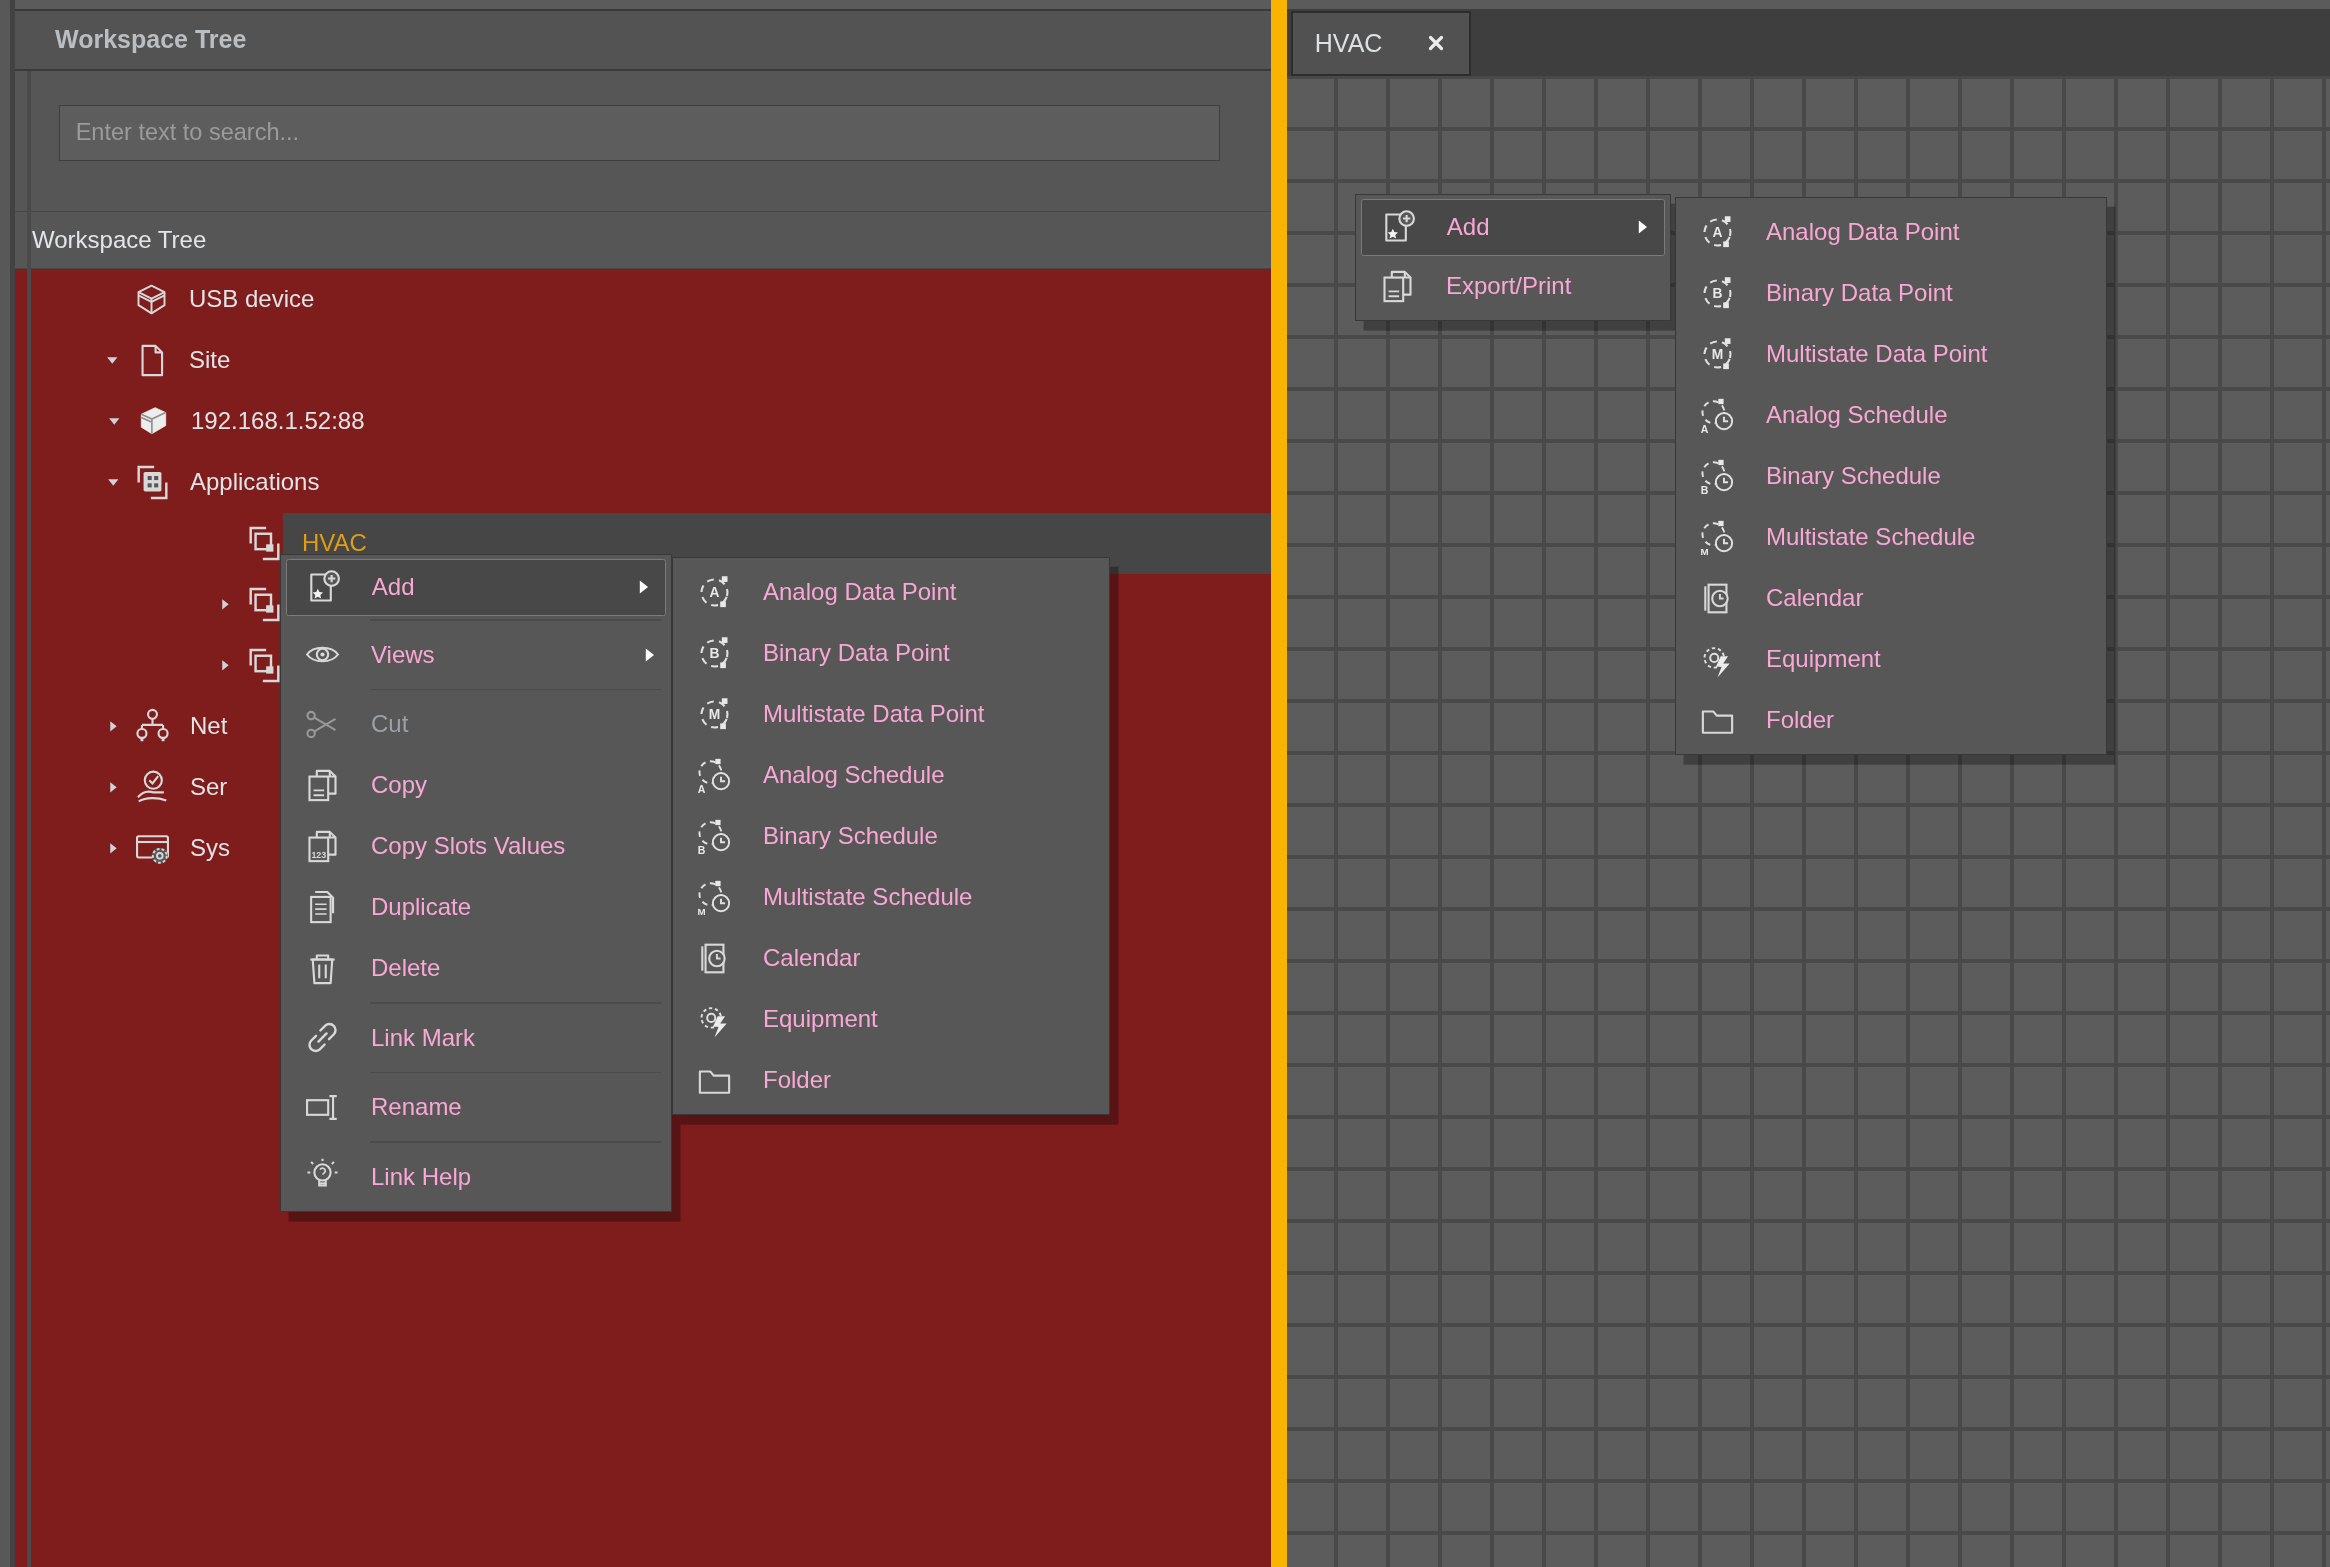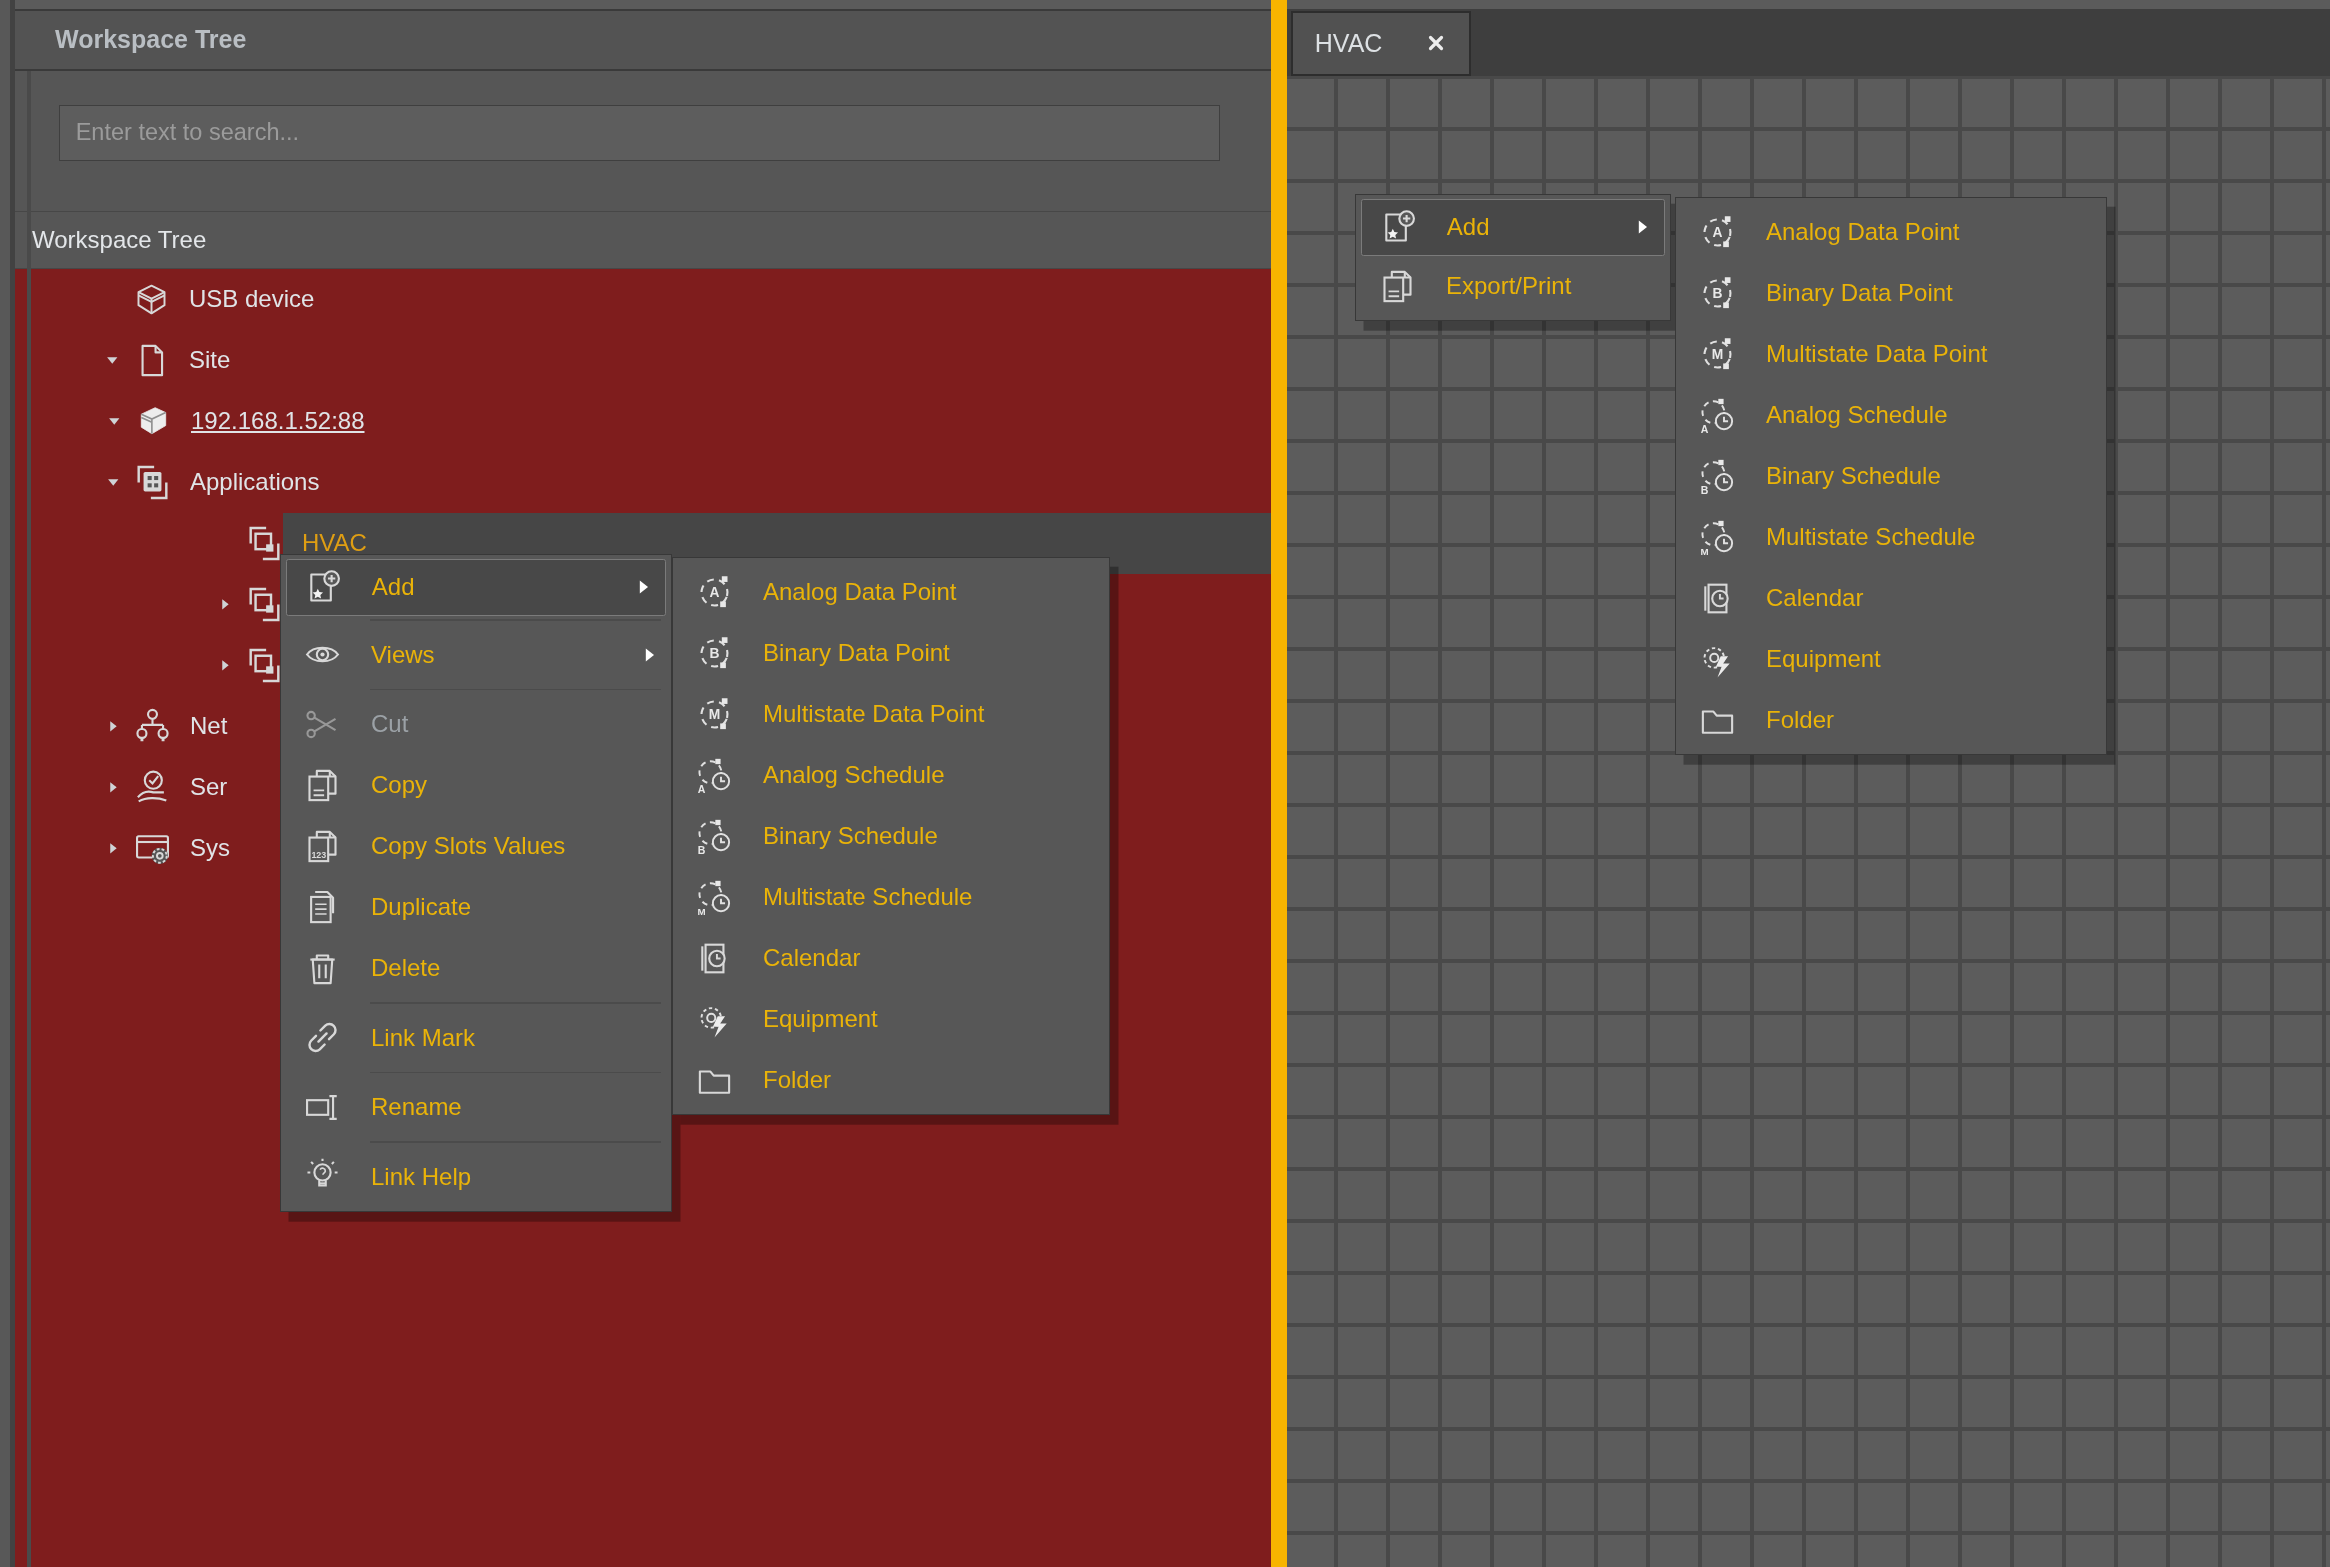--- a/index.html
+++ b/index.html
@@ -17,21 +17,21 @@
   .lp-search-zone{height:140px;background:#565656;position:relative;}
   .search-input{position:absolute;left:49px;top:34px;width:1161px;height:56px;background:#5d5d5d;
             border:1.8px solid #3f3f3f;color:#e6e6e6;font-size:23.5px;padding:0 15.7px;outline:none;
             font-family:inherit;}
   .search-input::placeholder{color:#9b9b9b;}
   .lp-header2{height:58px;background:#565656;border-top:1.8px solid #474747;border-bottom:1.8px solid #474747;
             display:flex;align-items:center;padding-left:22px;font-size:24px;color:#e3e6e9;}
   .tree{position:relative;}
   .tree-row{display:flex;align-items:center;height:61px;font-size:24px;color:#e0e4e7;position:relative;}
   .tree-row.lvl-0{padding-left:39px;margin-left:44px;}
-  .tree-row.lvl-1{padding-left:85px;text-decoration:underline;}
+  .tree-row.lvl-1{padding-left:85px;}
   .tree-row.lvl-2{padding-left:84px;}
   .tree-row.lvl-3{padding-left:196px;}
   .tree-row.selected{background:linear-gradient(90deg,rgba(0,0,0,0) 0 273px,#464646 273px);}
   .tree-row.selected .t-label{color:#df9e13;}
   .arrow-slot{width:39px;flex:none;display:flex;justify-content:center;align-items:center;}
   .t-arrow{width:20.5px;height:20.5px;}
   .t-icon{width:39px;height:39px;flex:none;margin-right:18px;}
   .t-label{white-space:nowrap;}
 
   
@@ -50,21 +50,21 @@
                         linear-gradient(90deg,#494949 3.6px,transparent 3.6px);
        background-size:52px 52px;background-position:48px 51px;}
 
   
   .menu{position:absolute;background:#575757;border:1.8px solid #383838;
         box-shadow:8.5px 9.7px 0 rgba(0,0,0,0.3);padding:3.6px 0;z-index:60;}
   .ctx-left{left:280px;top:554px;width:392px;}
   .sub-left{left:672px;top:557px;width:438px;z-index:62;}
   .ctx-right{left:1355px;top:194px;width:316px;}
   .sub-right{left:1675px;top:197px;width:432px;z-index:62;}
-  .menu-item{display:flex;align-items:center;height:61px;color:#eab308;font-size:24px;padding-right:11px;}
+  .menu-item{display:flex;align-items:center;height:61px;color:#f9a8d4;font-size:24px;padding-right:11px;}
   .mi-icon{width:39px;height:39px;flex:none;margin-left:22px;}
   .mi-label{margin-left:29px;white-space:nowrap;}
   .sub-arrow{margin-left:auto;width:22px;height:22px;visibility:hidden;flex:none;}
   .menu-item.has-arrow .sub-arrow{visibility:visible;}
   .menu-item.highlighted{background:#484848;border:1.8px solid #7b7b7b;border-radius:2.4px;
         margin:0 4.8px;height:57px;}
   .menu-item.highlighted .mi-icon{margin-left:17px;}
   .menu-item.disabled{color:#9ba1a6;}
   .menu-item.disabled .mi-icon{opacity:.5;}
   .menu-sep{height:8.5px;margin:0 9.7px 0 89px;position:relative;}

